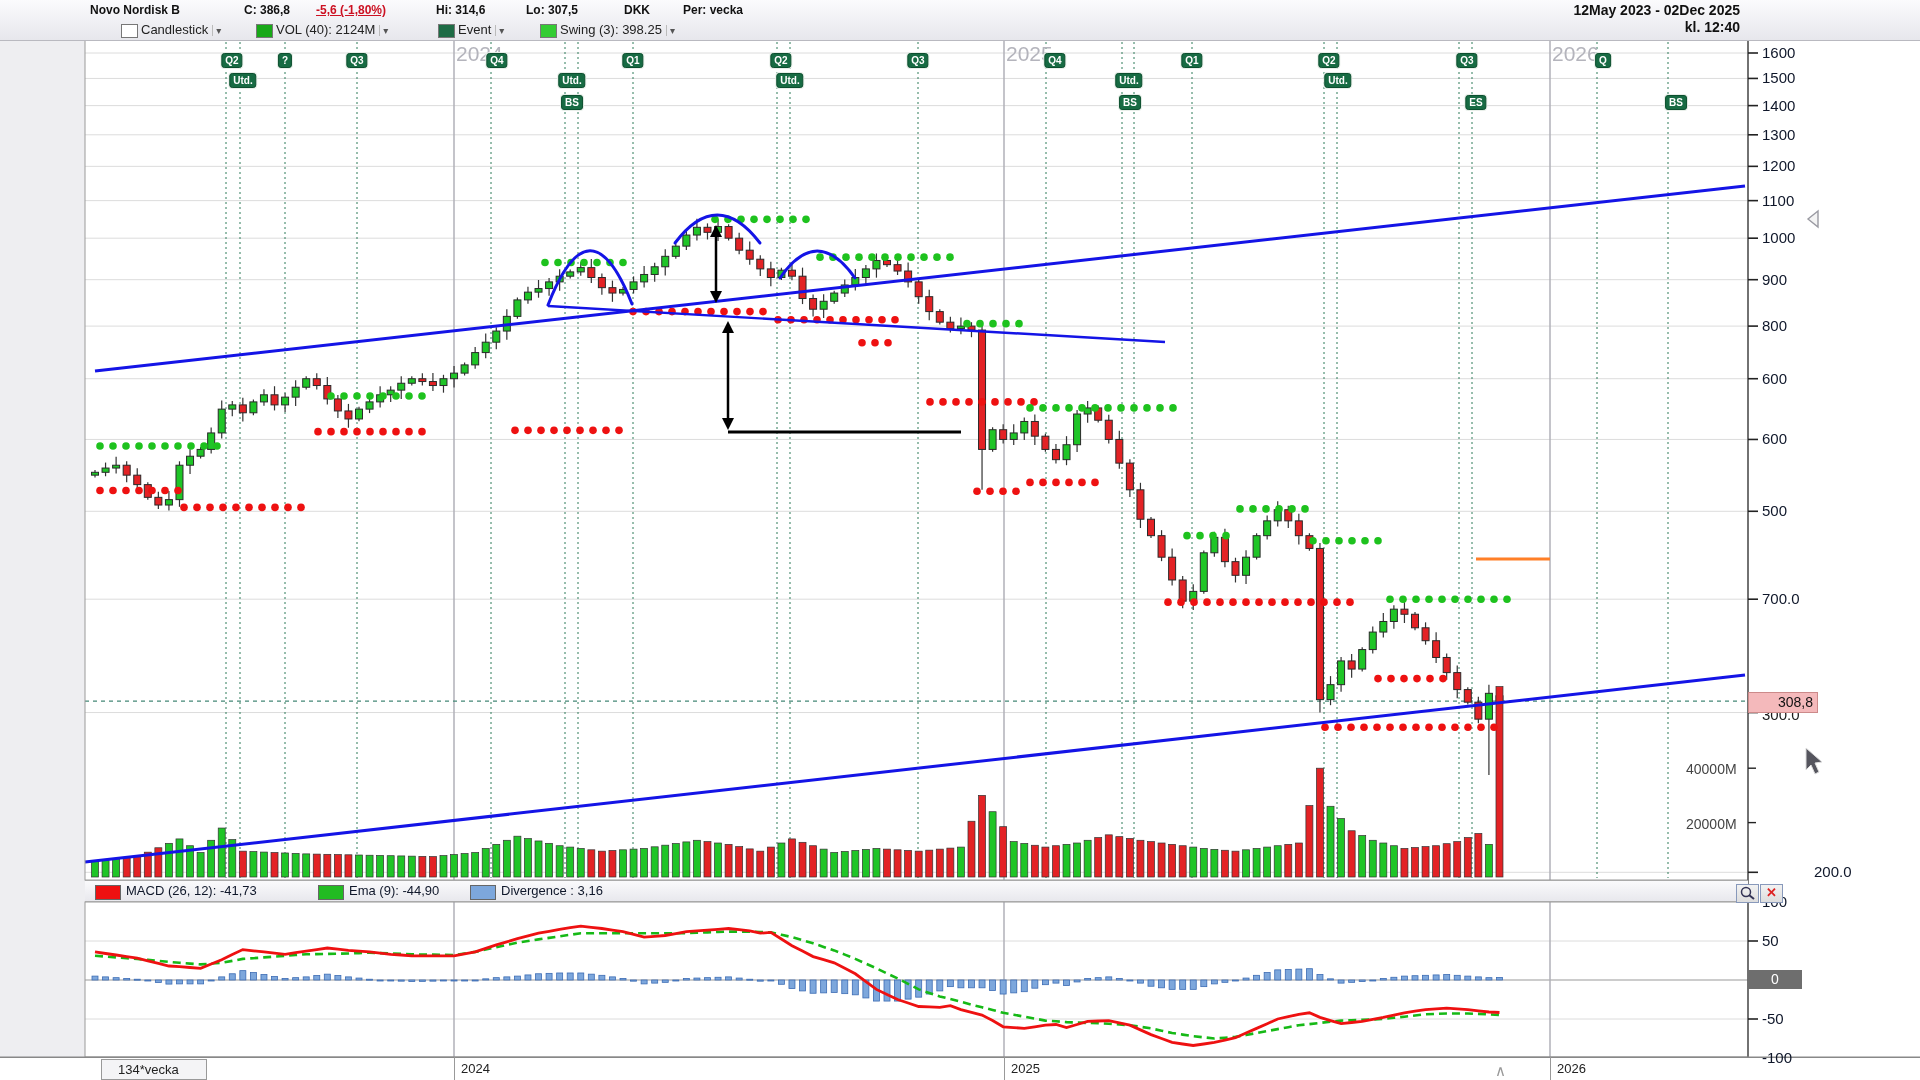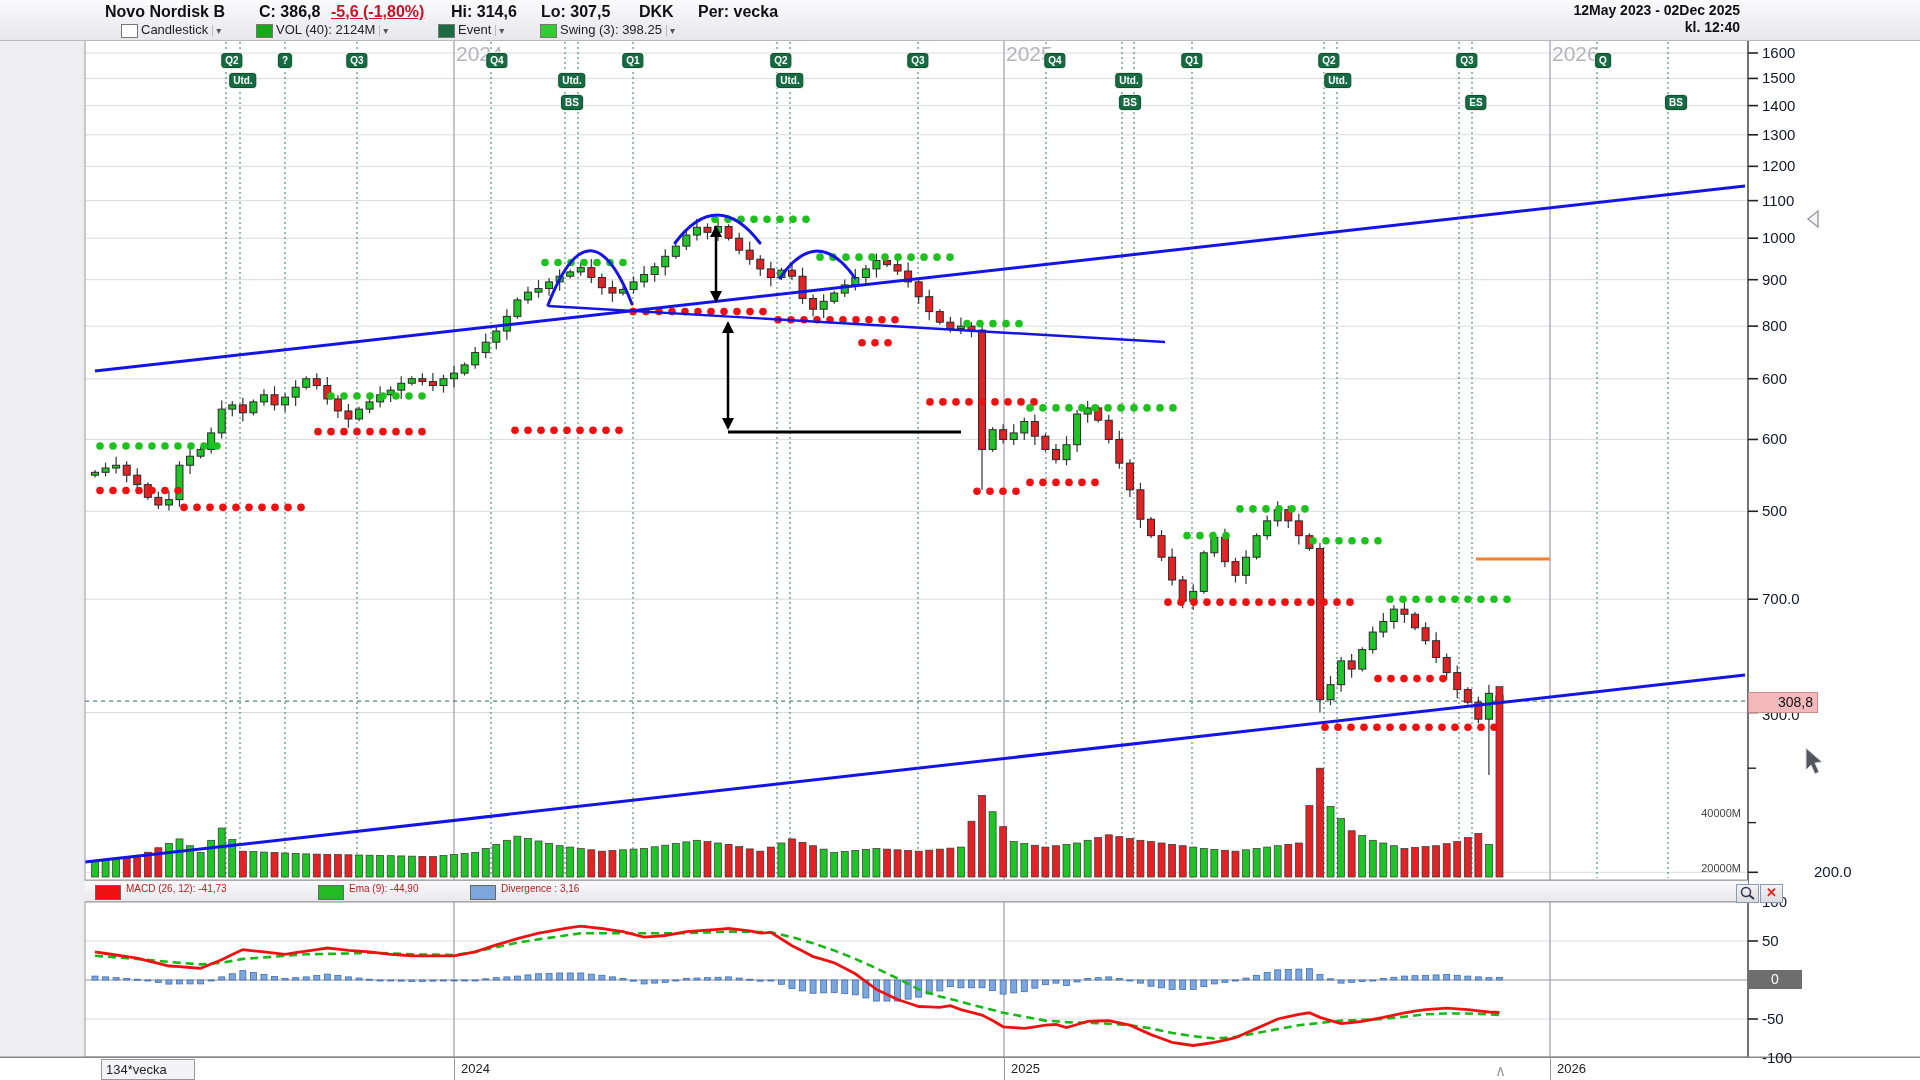--- a/index.html
+++ b/index.html
@@ -2,36 +2,36 @@
 <html><head>
 <meta charset="utf-8">
 <style>
   html,body{margin:0;padding:0;background:#fff;font-family:"Liberation Sans",sans-serif;}
   #root{position:relative;width:1920px;height:1080px;overflow:hidden;background:#fff;}
   .abs{position:absolute;}
   #topbar{left:0;top:0;width:1920px;height:40px;background:linear-gradient(#fbfbfd,#e7e7ec);border-bottom:1px solid #b9b9c0;z-index:5;}
   #leftmargin{left:0;top:40px;width:85px;height:1017px;background:#eeeef1;z-index:1;}
   #cv{position:absolute;left:0;top:0;z-index:2;}
   .txt{position:absolute;white-space:nowrap;}
-  .h1{font-size:16px;font-weight:bold;color:#111;top:3px;z-index:6;margin-left:15px;}
+  .h1{font-size:12px;font-weight:bold;color:#111;top:3px;z-index:6;}
   .red{color:#cc1122;text-decoration:underline;}
   .tb{font-size:13px;color:#222;top:22px;z-index:6;text-align:center;}
   .sw{position:absolute;top:24px;width:15px;height:12px;border:1px solid #777;z-index:6;}
   .caret{color:#555;font-size:10px;border-left:1px solid #bbb;padding-left:3px;margin-left:4px;}
   .dateline{right:180px;text-align:right;font-size:14px;font-weight:bold;color:#111;z-index:6;}
   #macdbar{left:85px;top:880px;width:1663px;height:22px;background:linear-gradient(#fafafc,#e8e8ed);border-top:1px solid #aaa;border-bottom:1px solid #aaa;z-index:4;box-sizing:border-box;}
-  .ml{font-size:10px;color:#b91c1c;top:883px;z-index:6;}
+  .ml{font-size:13px;color:#0f172a;top:883px;z-index:6;}
   .msw{position:absolute;top:885px;width:24px;height:13px;border:1px solid #666;z-index:6;}
   #bottombar{left:0;top:1057px;width:1920px;height:23px;background:#fff;border-top:1px solid #888;z-index:4;}
-  #periodbox{left:101px;top:1059px;width:88px;height:19px;background:#f4f4f6;border:1px solid #999;font-size:13px;color:#222;padding-left:4px;line-height:19px;z-index:6;}
+  #periodbox{left:101px;top:1059px;width:88px;height:19px;background:#f4f4f6;border:1px solid #999;font-size:13px;color:#222;padding-left:16px;line-height:19px;z-index:6;}
   .yearlbl{top:1061px;font-size:13px;color:#222;z-index:6;}
   .yeardiv{top:1057px;width:1px;height:23px;background:#999;z-index:6;}
   .wm{font-size:21px;color:#b4b4bc;top:42px;z-index:2;}
   .axlbl{font-size:15px;color:#0f172a;left:1762px;z-index:6;}
-  .vollbl{font-size:11px;color:#444;width:55px;text-align:right;left:1686px;z-index:6;margin-top:46px;}
+  .vollbl{font-size:14px;color:#444;width:55px;text-align:left;left:1686px;z-index:6;}
   .badge{position:absolute;transform:translateX(-50%);background:#176b43;color:#fff;font-size:10px;font-weight:bold;border:1px solid #0c4f2f;border-radius:3px;padding:0 3px;height:13px;line-height:13px;box-shadow:0 0 0 1px #e8efe9;z-index:6;}
   #pricetag{left:1748px;top:692px;width:64px;height:19px;background:#f4b9bb;border:1px solid #cc8a8a;font-size:14px;color:#111;text-align:right;padding-right:4px;line-height:19px;z-index:7;}
   #zerotag{left:1748px;top:970px;width:54px;height:19px;background:#6e6e6e;color:#fff;font-size:14px;text-align:center;line-height:19px;z-index:7;}
   .iconbox{position:absolute;width:21px;height:17px;background:linear-gradient(#f2f2f2,#ddd);border:1px solid #8899bb;z-index:7;text-align:center;}
   #threehundred{left:1762px;top:706px;font-size:15px;color:#1a1a1a;z-index:6;}
 </style>
 </head>
 <body>
 
 <div id="root">

